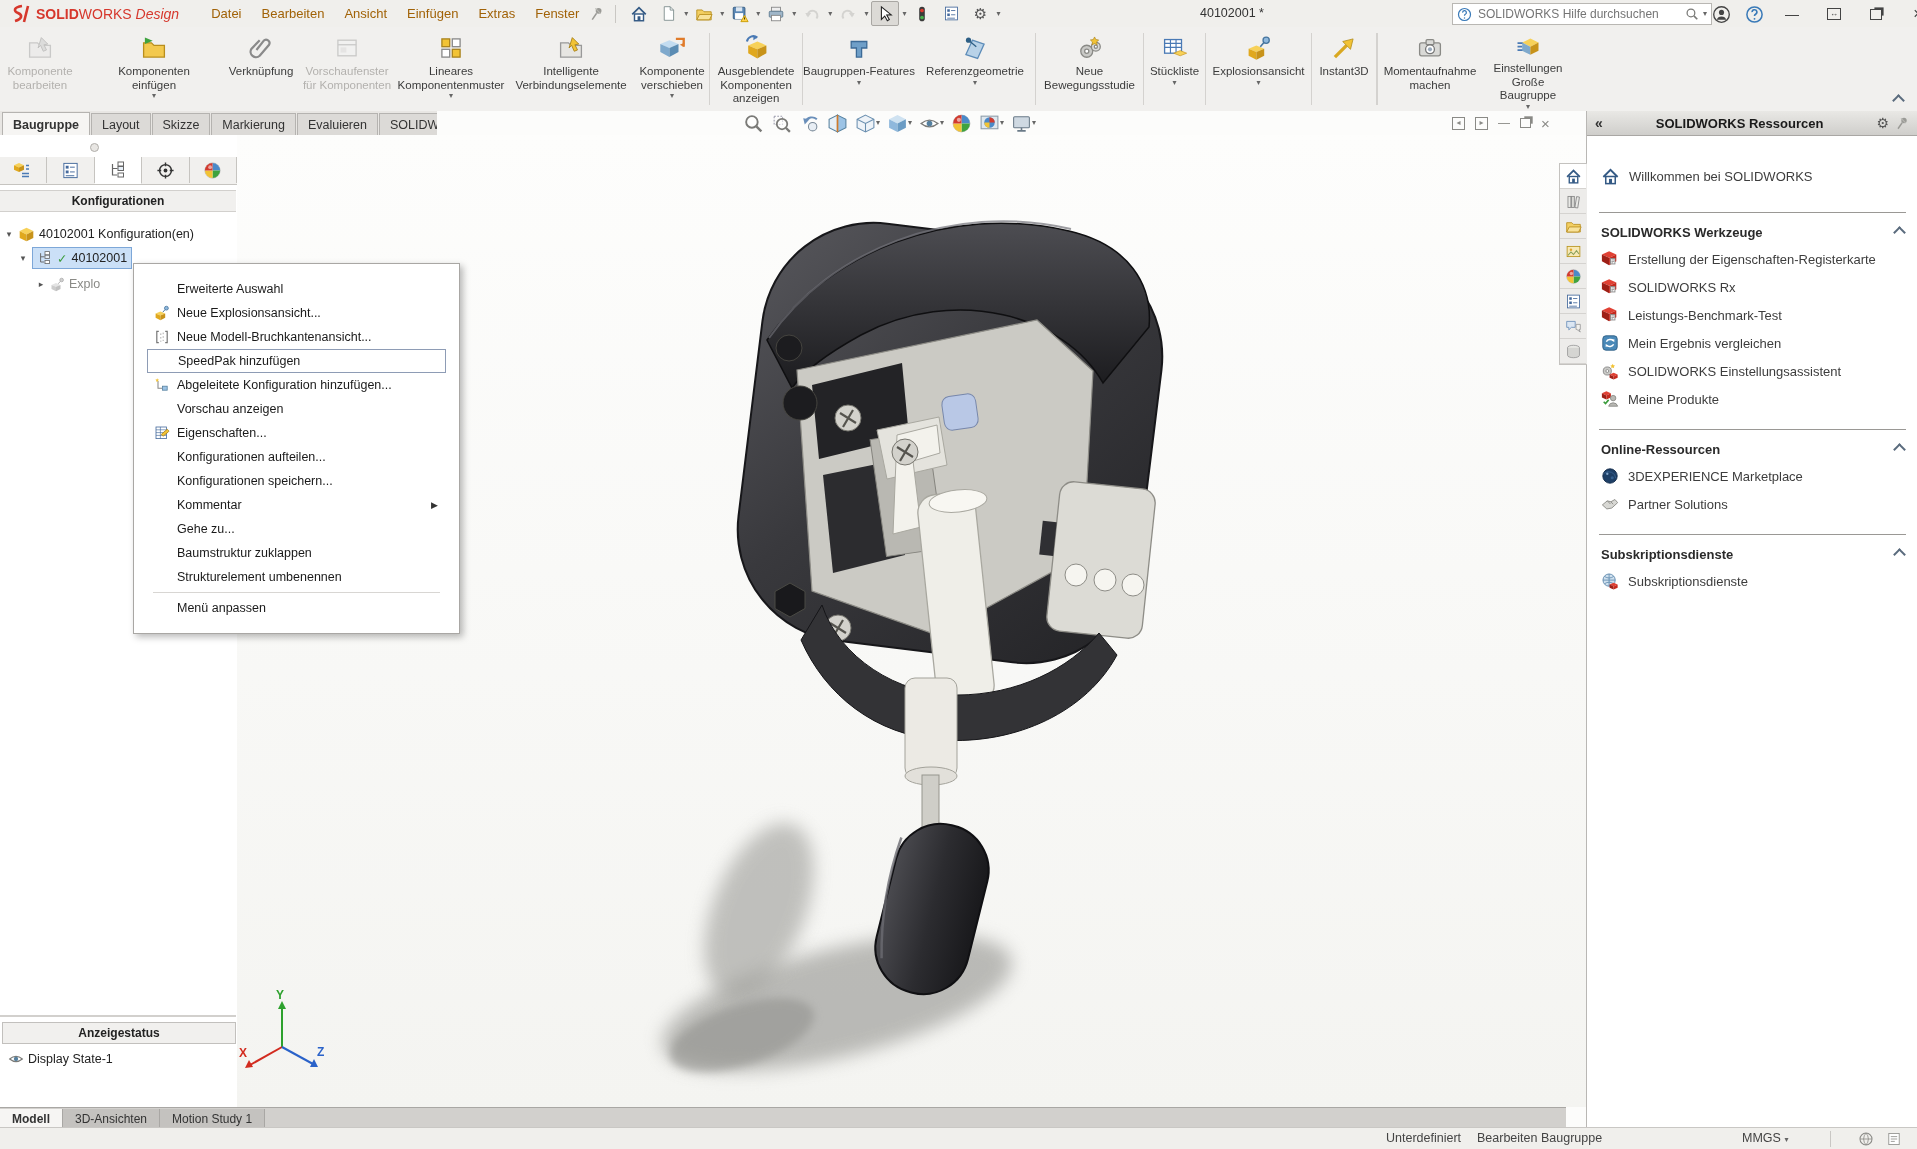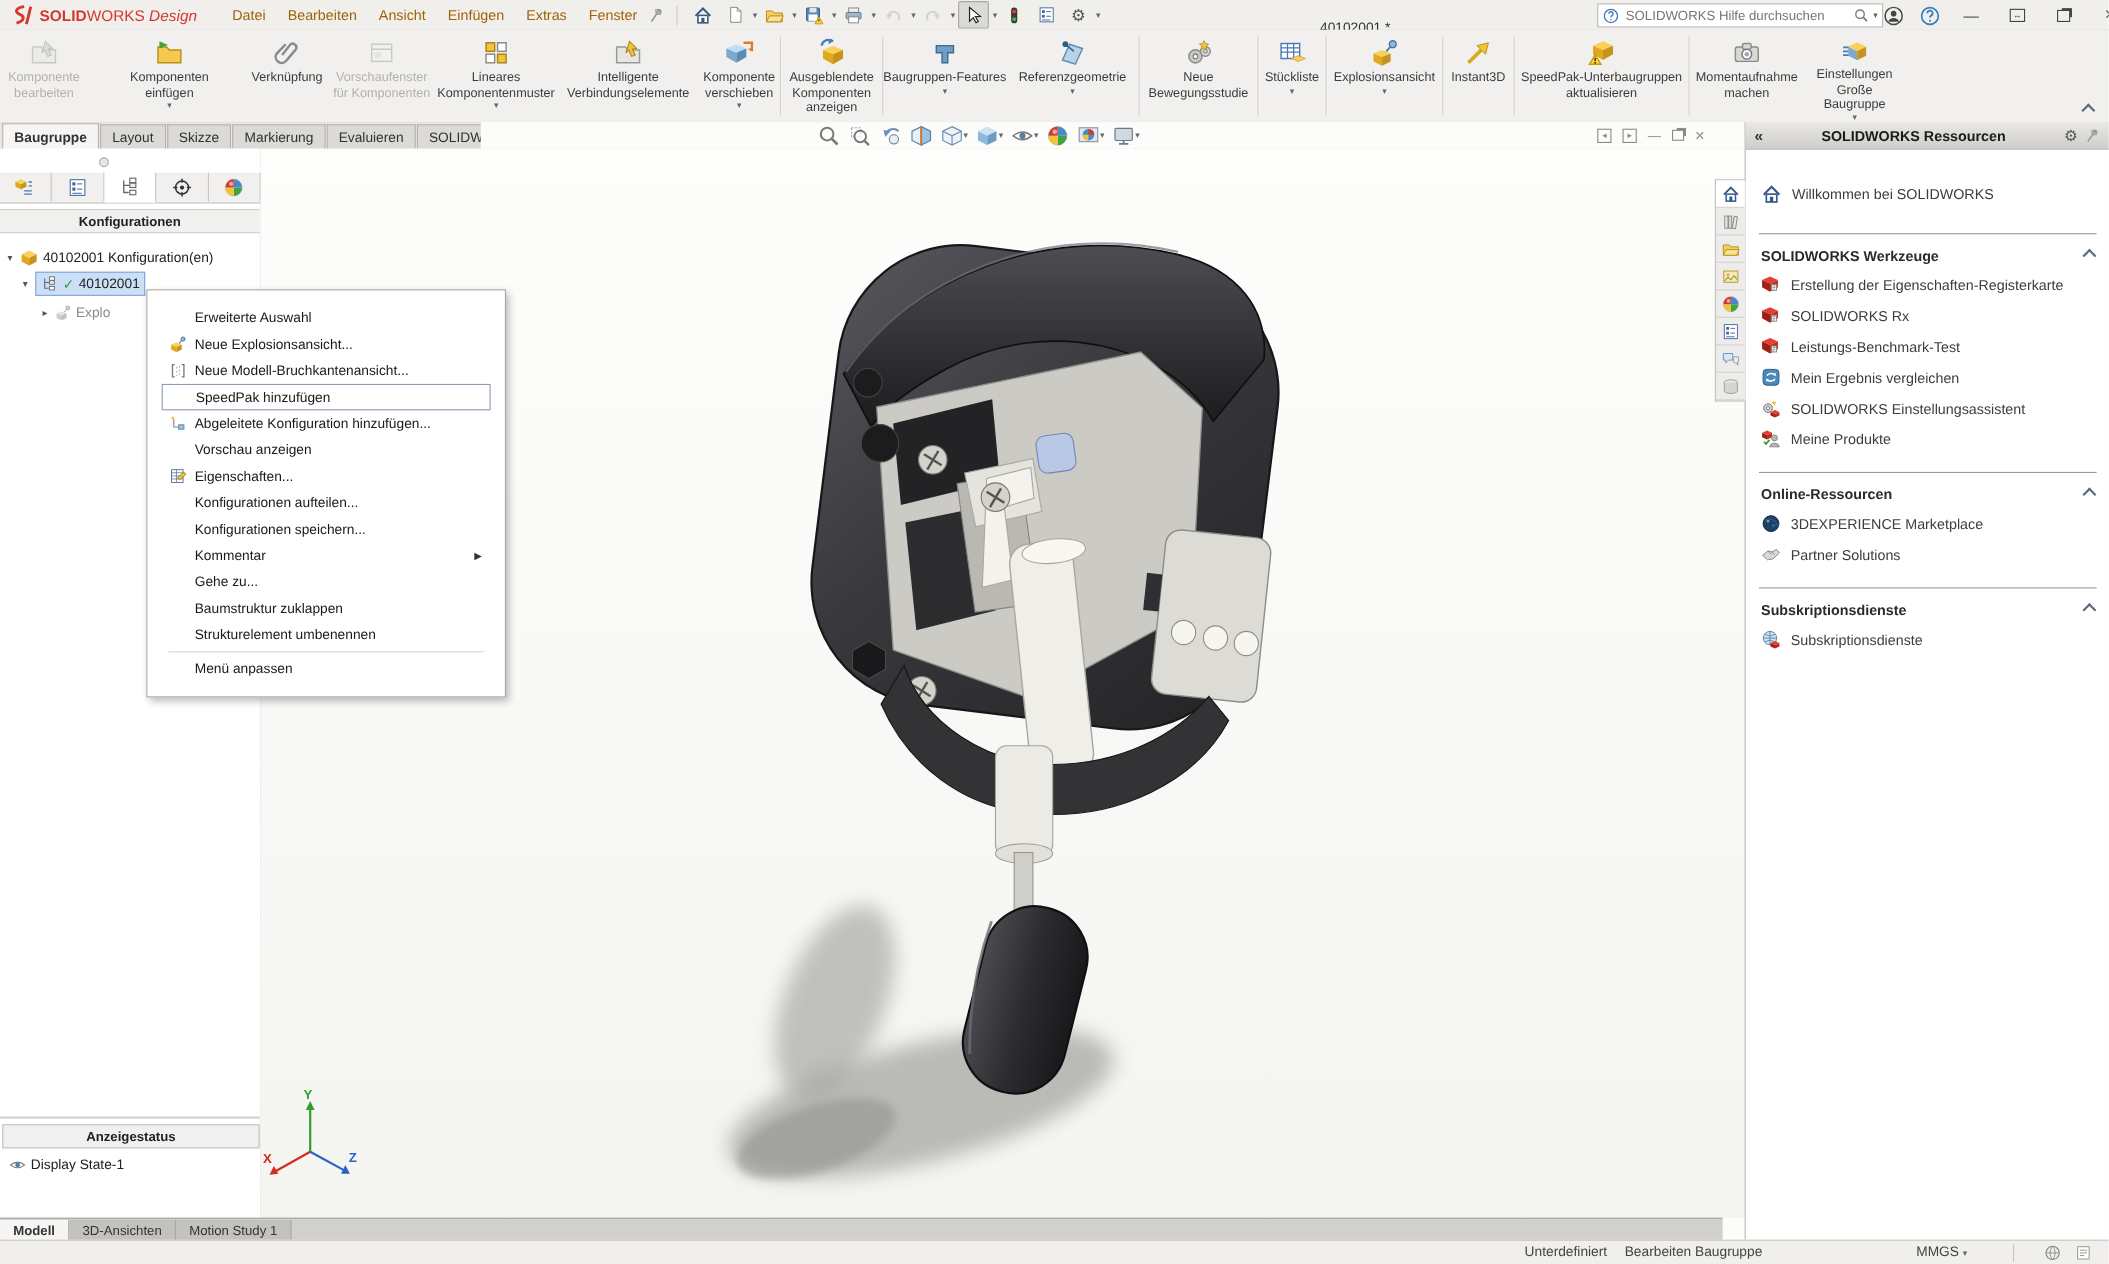--- a/index.html
+++ b/index.html
@@ -479,21 +479,21 @@
     <div class="qat-btn">
         <svg width="17" height="17" viewBox="0 0 20 20">
           <use href="#s-proplist"></use>
         </svg>
       </div>
     <div class="qat-btn">
         <span style="font-size:15px;color:#555;">⚙</span>
       </div>
       <span class="caret">▾</span>
   </div>
-  <div class="abs" id="doc-title" style="left:1200px;top:18px;">40102001 *</div>
+  <div class="abs" id="doc-title" style="left:1200px;top:6px;">40102001 *</div>
   <div class="abs" id="search-box" style="left:1452px;top:3px;">
     <svg width="15" height="15" viewBox="0 0 20 20">
         <use href="#s-help"></use>
       </svg>
     <input type="text" placeholder="SOLIDWORKS Hilfe durchsuchen" style="">
     <svg width="14" height="14" viewBox="0 0 20 20">
         <use href="#s-mag"></use>
       </svg>
     <span class="caret">▾</span>
   </div>
@@ -607,26 +607,20 @@
       <span class="caret">▾</span>
     </div>
   <div class="rsep"></div>
   <div class="rbtn" style="width:64px;">
       <svg width="26" height="26" viewBox="0 0 20 20">
         <use href="#s-instant"></use>
       </svg>
       <span class="lbl">Instant3D</span>
     </div>
   <div class="rsep"></div>
-  <div class="rbtn" style="width:158px;">
-      <svg width="26" height="26" viewBox="0 0 20 20">
-        <use href="#s-speedpak"></use>
-      </svg>
-      <span class="lbl">SpeedPak-Unterbaugruppen aktualisieren</span>
-    </div>
   <div class="rsep"></div>
   <div class="rbtn" style="width:104px;">
       <svg width="26" height="26" viewBox="0 0 20 20">
         <use href="#s-camera"></use>
       </svg>
       <span class="lbl">Momentaufnahme machen</span>
     </div>
   <div class="rbtn" style="width:92px;">
       <svg width="26" height="26" viewBox="0 0 20 20">
         <use href="#s-largeasm"></use>

